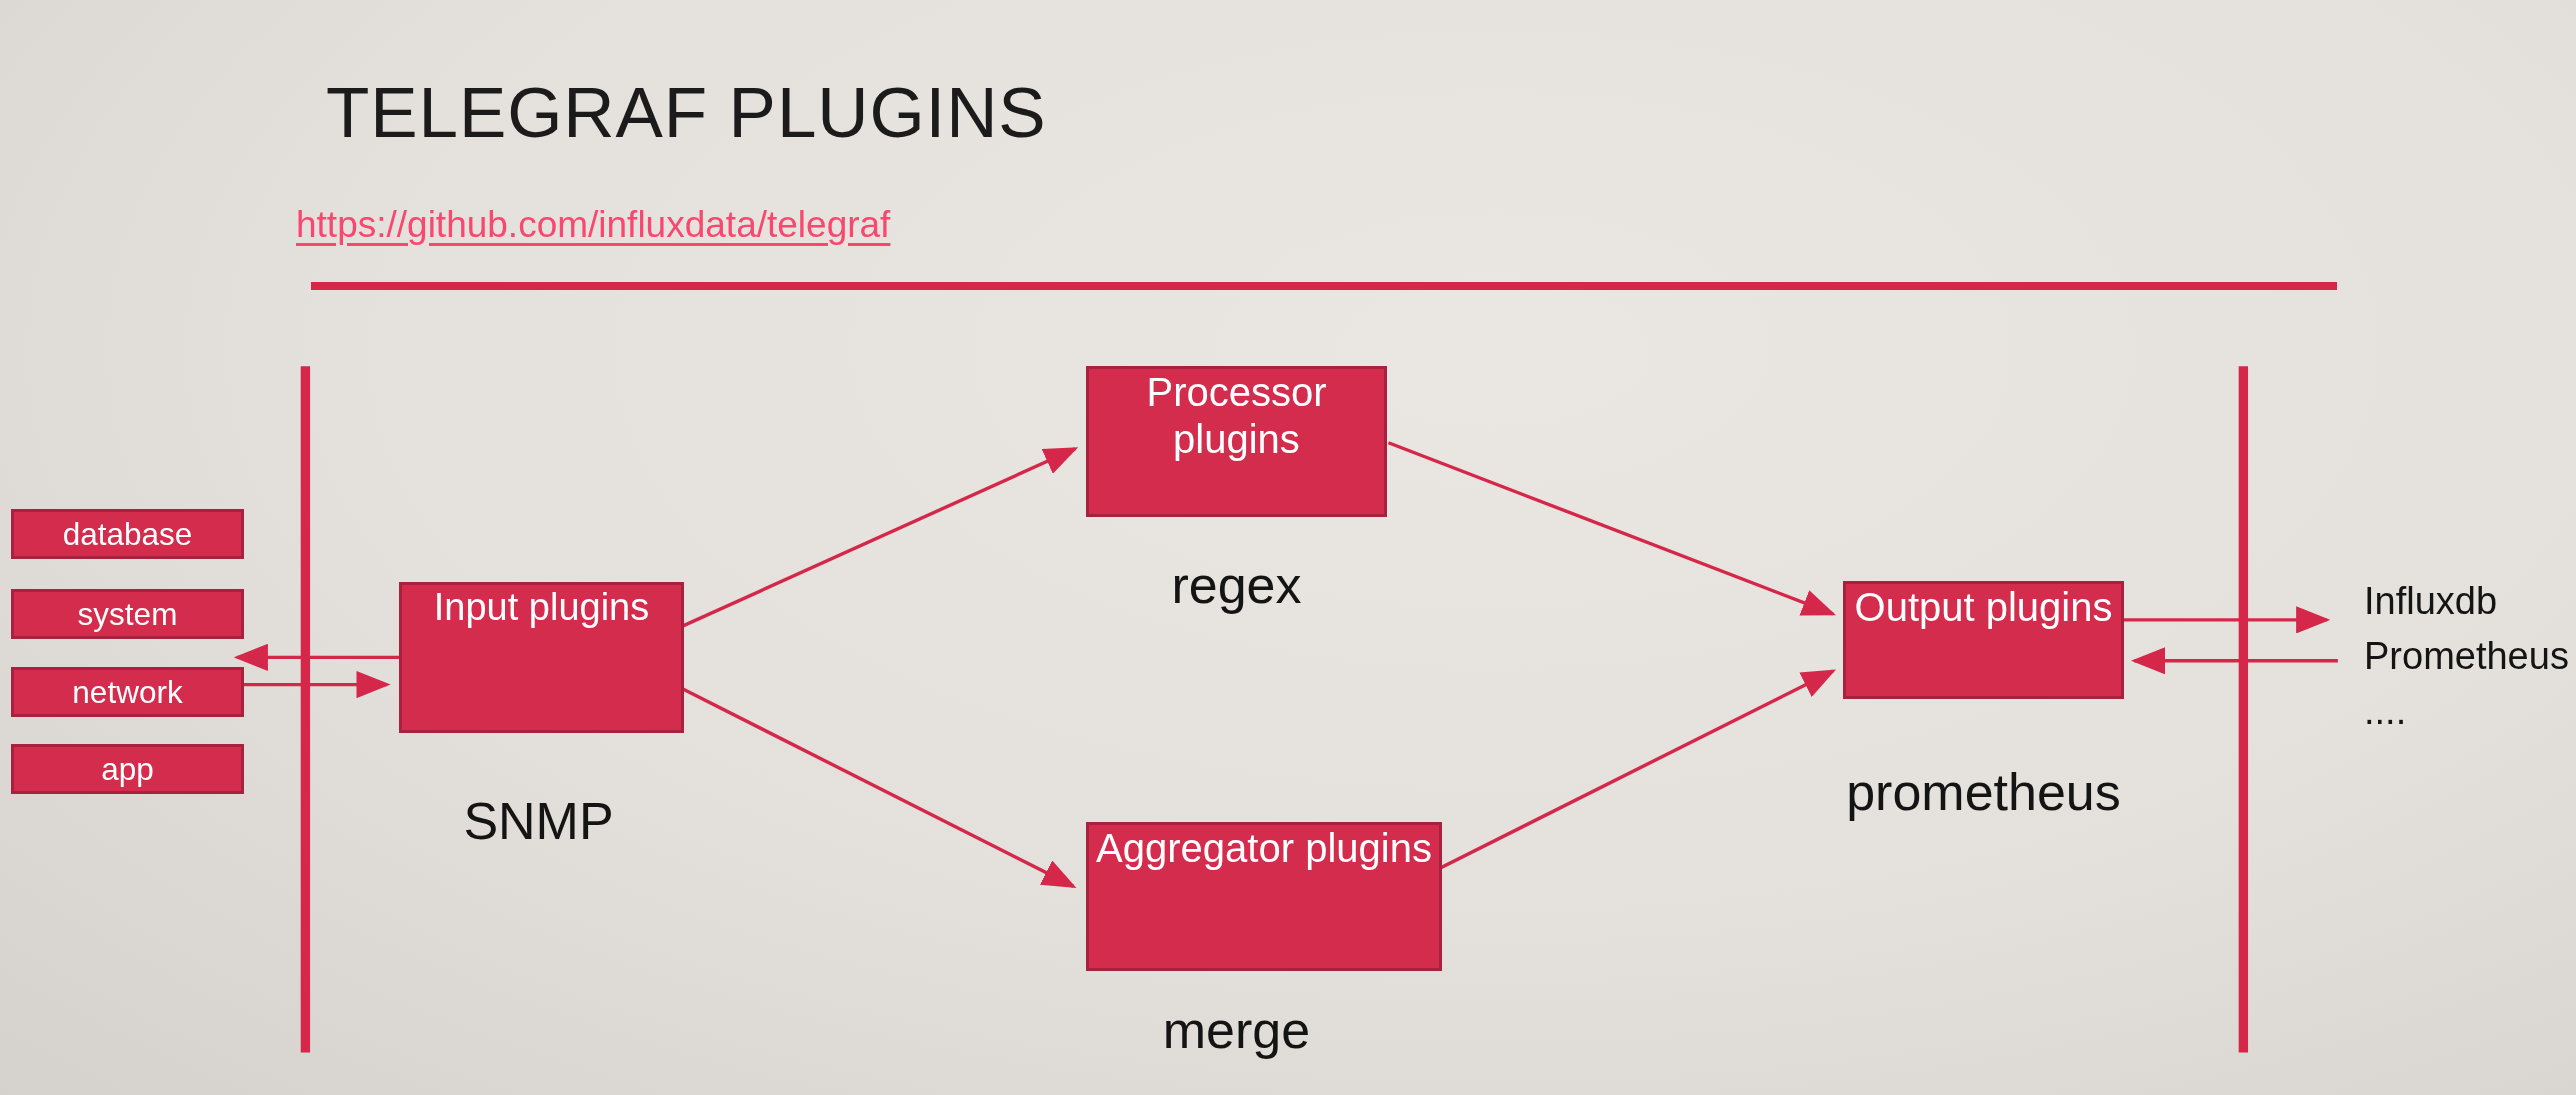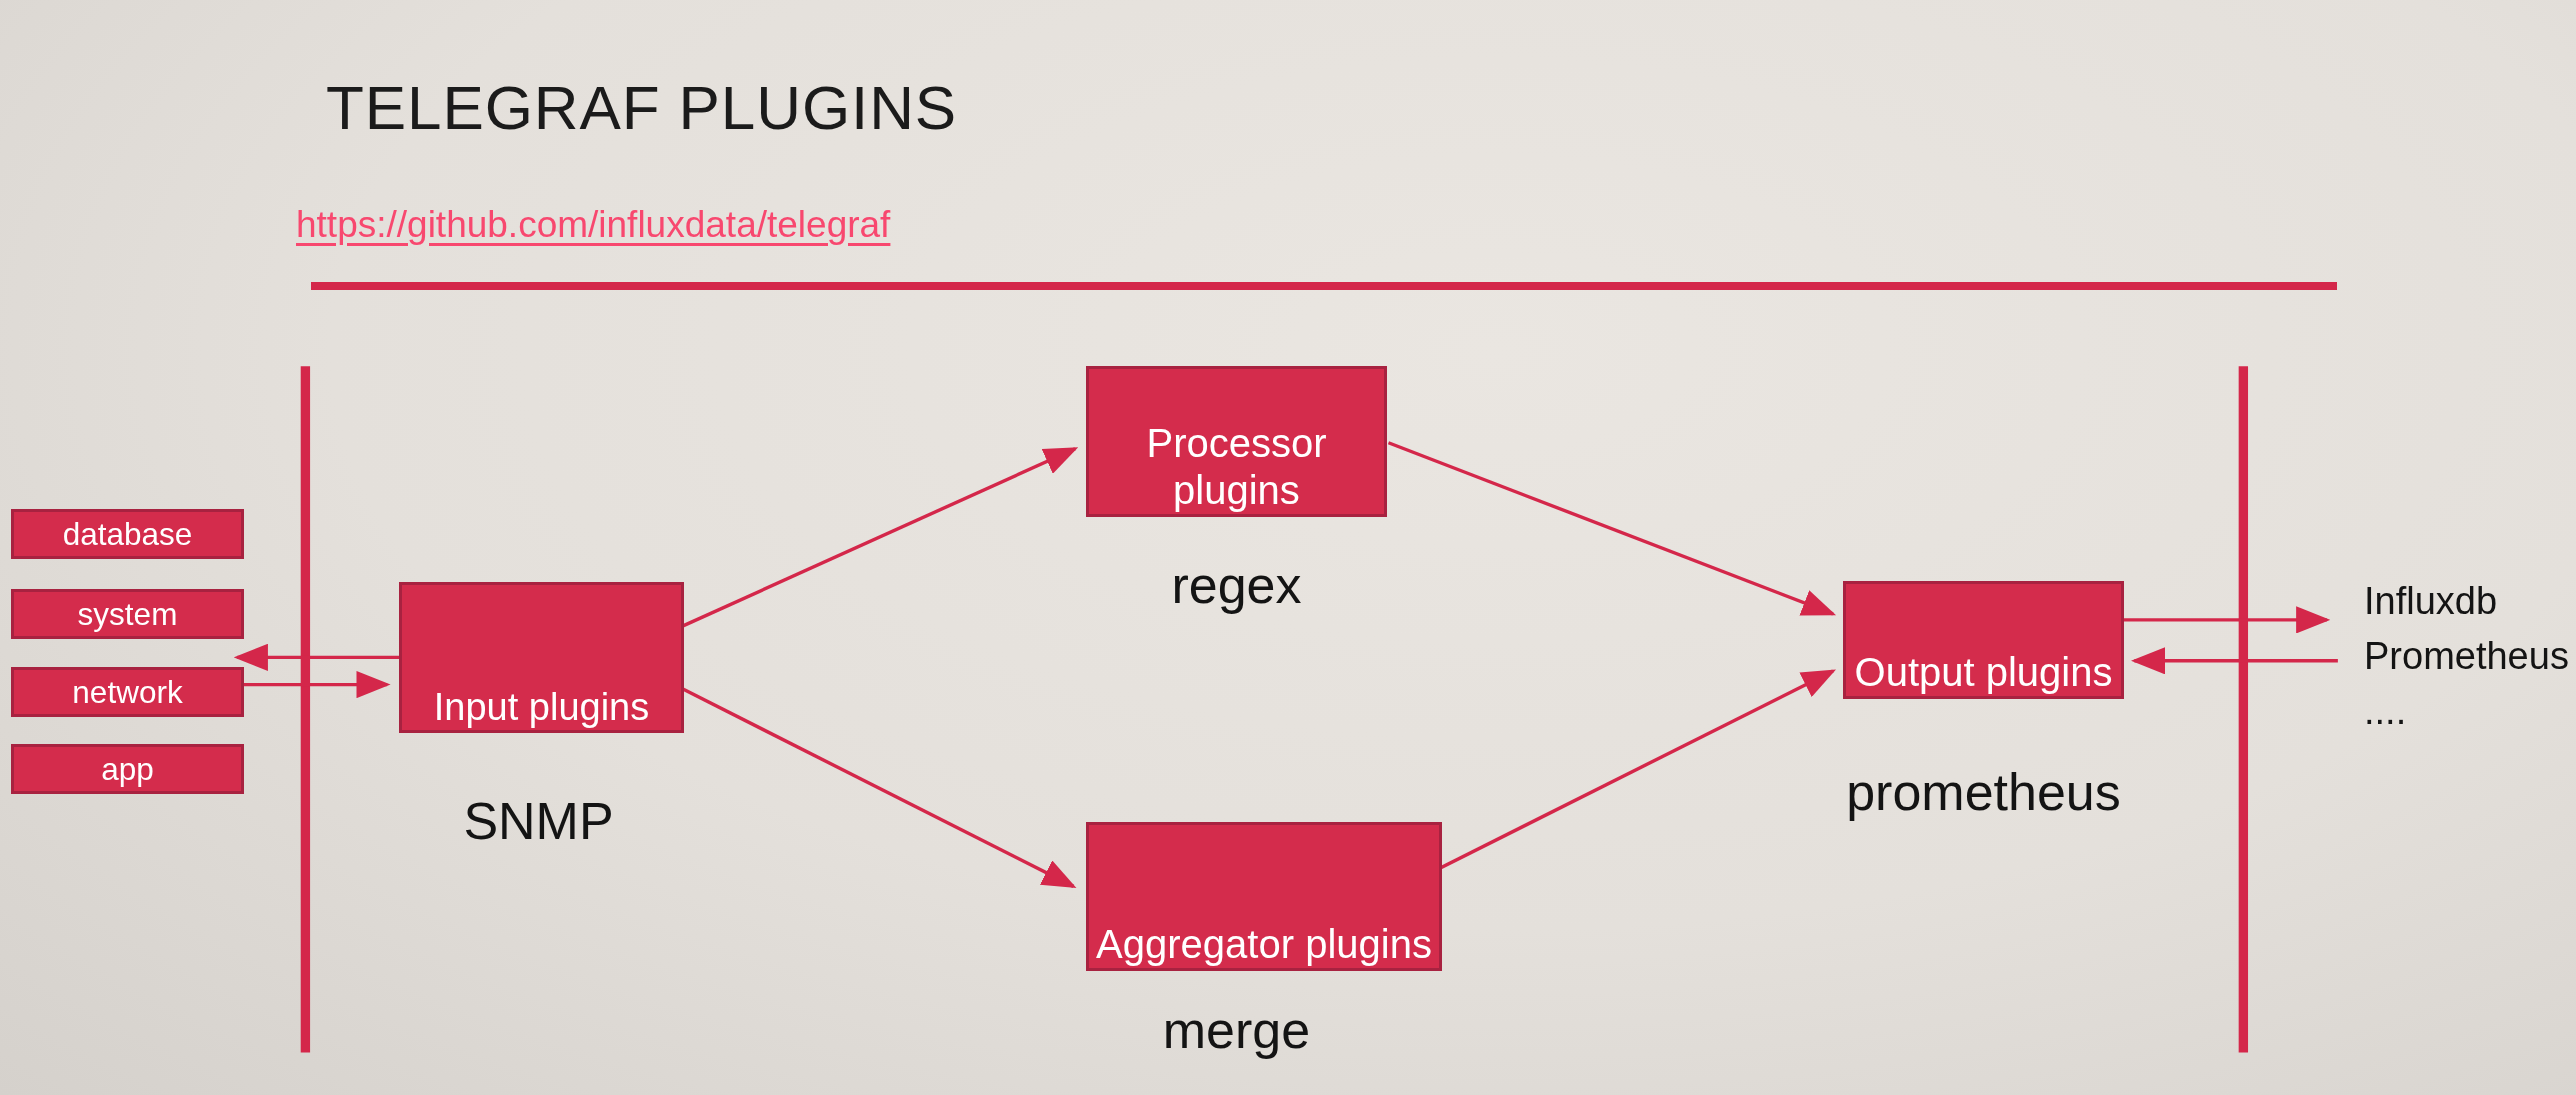--- a/index.html
+++ b/index.html
@@ -6,38 +6,38 @@
   body{
     width:2576px;height:1095px;overflow:hidden;
     font-family:"Liberation Sans",sans-serif;
     background:radial-gradient(ellipse at 58% 32%, #eae6e1 0%, #e4e0db 55%, #d5d1cc 100%);
     position:relative;
   }
   .abs{position:absolute;}
   
   .title{
     left:326px;top:72px;
-    font-size:62px;letter-spacing:0.9px;color:var(--title-color,#1b1b1b);
+    font-size:71px;letter-spacing:0.9px;color:var(--title-color,#1b1b1b);
     font-weight:400;white-space:nowrap;
   }
   .link{
     left:296px;top:204px;
     font-size:37px;color:var(--link-color,#f8486f);
     text-decoration:underline;text-underline-offset:6px;white-space:nowrap;
   }
   .divider{
     left:311px;top:282px;width:2026px;height:7.7px;
     background:var(--accent,#d4274a);
   }
   
   .node{
     background:var(--box-fill,#d42c4c);
     border:3.4px solid var(--box-border,#a82240);
     box-sizing:border-box;
-    display:flex;align-items:flex-end;justify-content:center;
+    display:flex;align-items:flex-start;justify-content:center;
     text-align:center;
   }
   .node-label{
     color:#ffffff;font-size:40px;line-height:1.18;font-weight:400;
   }
   .node-label.nowrap{white-space:nowrap;font-size:38px;}
   
   .src{
     left:11px;width:233px;height:50px;
     background:var(--box-fill,#d42c4c);

